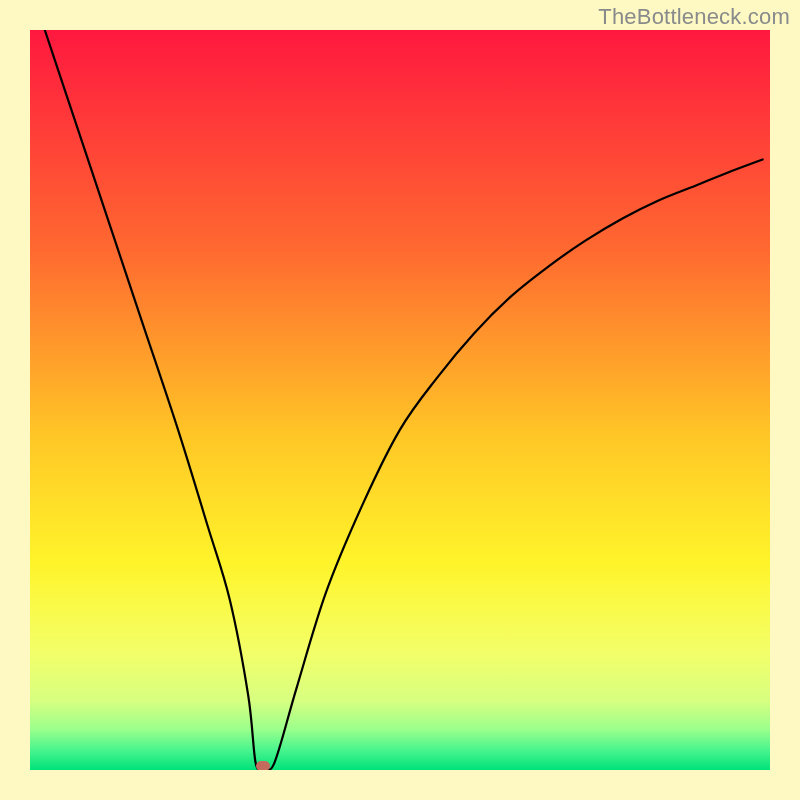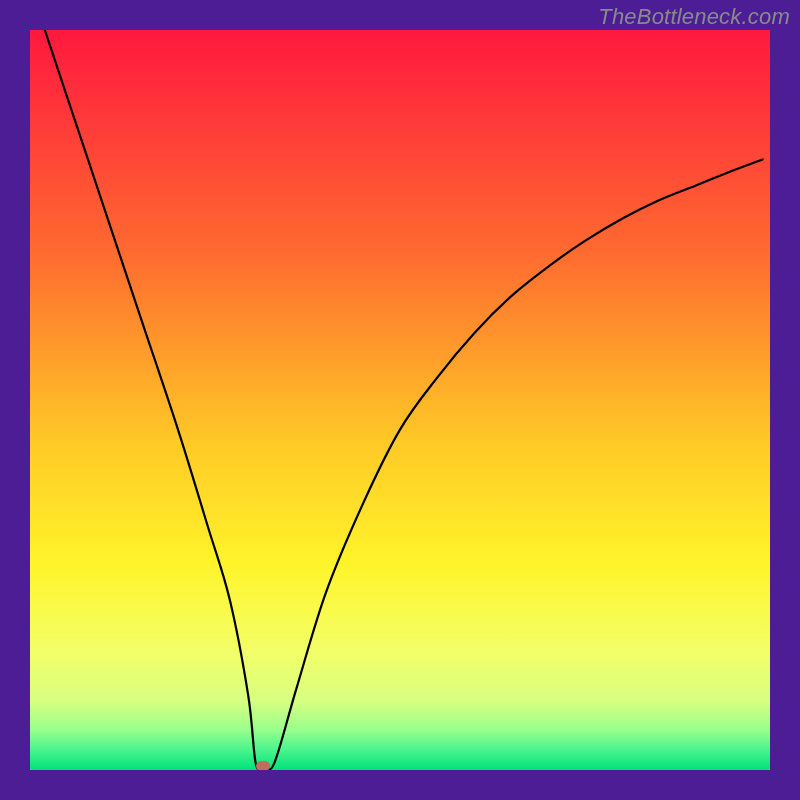--- a/index.html
+++ b/index.html
@@ -9,22 +9,21 @@
     height: 800px;
     background: #000;
     overflow: hidden;
   }
   .frame {
     position: absolute;
     left: 0;
     top: 0;
     width: 800px;
     height: 800px;
-    background: #4c1d95;
-    font-style: italic;
+    background: #fef9c3;
   }
   .plot {
     position: absolute;
     left: 30px;
     top: 30px;
     width: 740px;
     height: 740px;
     overflow: hidden;
   }
   .gradient {

